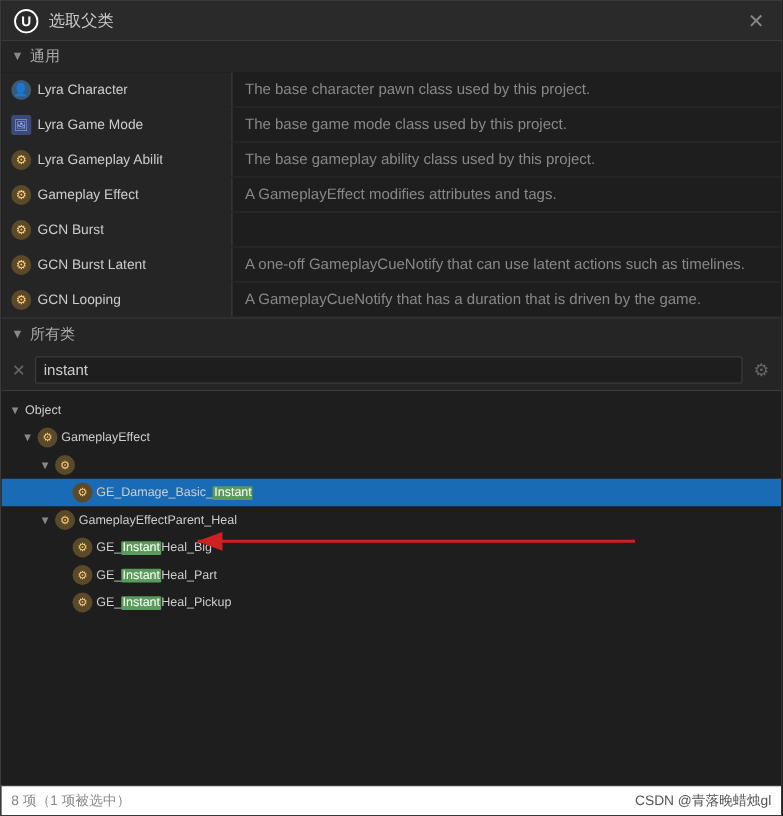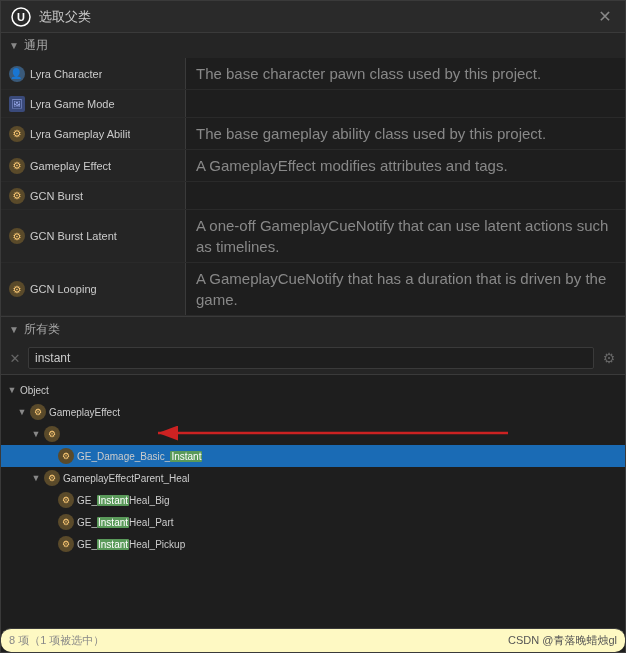--- a/index.html
+++ b/index.html
@@ -136,21 +136,21 @@
       font-size: 11px;
       white-space: nowrap;
       overflow: hidden;
       text-overflow: ellipsis;
     }
 
     .item-desc {
       flex: 1;
       padding: 5px 10px;
       color: #888888;
-      font-size: 15px;
+      font-size: 12px;
       line-height: 1.4;
       display: flex;
       align-items: center;
     }
 
     
     .bottom-section {
       display: flex;
       flex-direction: column;
       flex: 1;
@@ -260,24 +260,23 @@
 
     .indent-1 { padding-left: 16px; }
     .indent-2 { padding-left: 30px; }
     .indent-3 { padding-left: 44px; }
 
     .status-bar {
       display: flex;
       align-items: center;
       justify-content: space-between;
       padding: 4px 8px;
-      background: #fef9c3;
+      background: #ffffff;
       border-top: 1px solid #3a3a3a;
       flex-shrink: 0;
-      border-radius: 10px;
     }
 
     .status-text {
       color: #888;
       font-size: 11px;
     }
 
     .watermark {
       color: #555;
       font-size: 11px;
@@ -327,20 +326,21 @@
             <span class="item-name">Lyra Character</span>
           </div>
           <div class="item-desc">The base character pawn class used by this project.</div>
         </div>
 
         <div class="item-row">
           <div class="item-label">
             <div class="item-icon image" style="background:#3a4a7a;color:#aabbff;border-radius:2px;font-size:9px;">🖼</div>
             <span class="item-name">Lyra Game Mode</span>
           </div>
+          <div class="item-desc">The base game mode class used by this project.</div>
         </div>
 
         <div class="item-row">
           <div class="item-label">
             <div class="item-icon gear" style="font-size:10px;">⚙</div>
             <span class="item-name">Lyra Gameplay Abilit</span>
           </div>
           <div class="item-desc">The base gameplay ability class used by this project.</div>
         </div>
 

